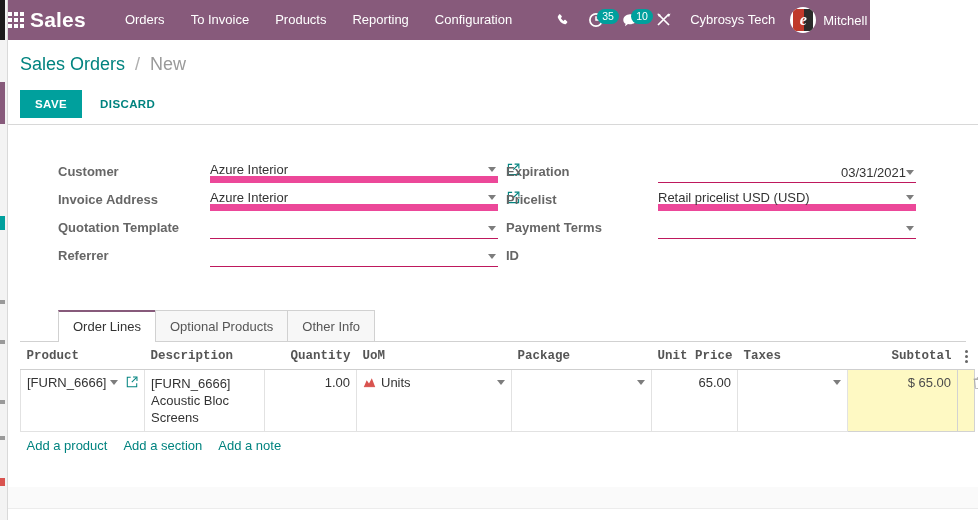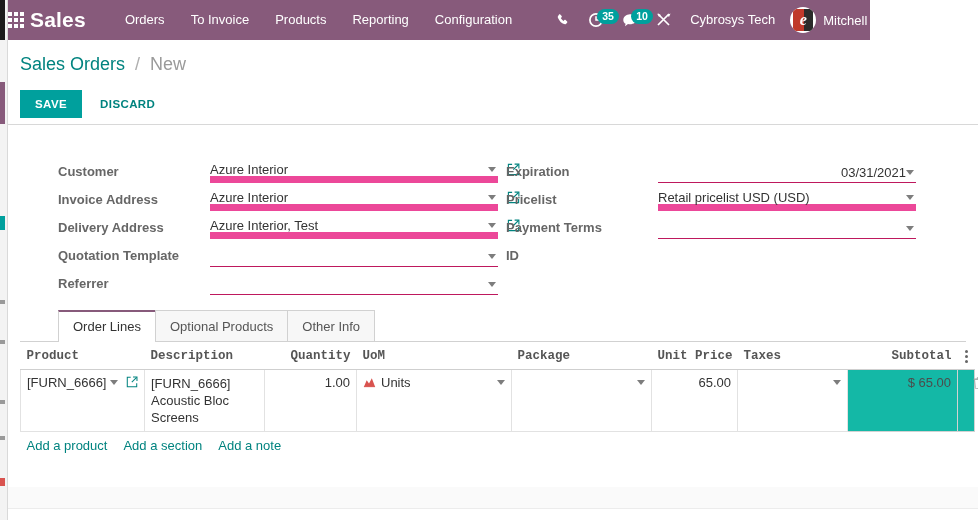--- a/index.html
+++ b/index.html
@@ -33,21 +33,21 @@
   .apps-grid i { display: block; width: 4px; height: 4px; background: #ffffff; }
   .brand { font-size: 21px; font-weight: bold; letter-spacing: .2px; margin-left: 6px; margin-right: 26px; color: #fff; }
   .menu { display: flex; align-items: center; }
   .menu-item { font-size: 13px; color: #ffffff; padding: 0 13px; line-height: 40px; cursor: pointer; }
   .nav-right { display: flex; align-items: center; margin-left: 20px; }
   .nav-ico { position: relative; width: 34px; height: 40px; display: flex; align-items: center; justify-content: center; cursor: pointer; }
   .nav-ico svg { display: block; }
   .badge {
     position: absolute; left: 18px; top: 9px;
     background: #00a09d; color: #ffffff;
-    font-size: 10.5px; font-weight: bold;
+    font-size: 10.5px; font-weight: normal;
     border-radius: 9px; padding: 1px 5px 2px 5px;
     line-height: 12px; min-width: 19px; text-align: center;
   }
   .nav-text { font-size: 13px; color: #ffffff; padding: 0 9px; line-height: 40px; cursor: pointer; }
   .user-box { display: flex; align-items: center; cursor: pointer; padding-left: 6px; }
   .avatar {
     width: 26px; height: 26px; border-radius: 50%;
     background: #ffffff; position: relative; overflow: hidden;
     display: flex; align-items: center; justify-content: center; flex: none;
   }
@@ -128,21 +128,21 @@
     font-family: Liberation Mono, monospace;
   }
   .lines th.r { text-align: right; }
   .lines td {
     font-size: 13px; color: #333333;
     padding: 5px 6px; vertical-align: top;
     border: 1px solid #e2e2e2; border-top: none;
     height: 62px;
   }
   .lines td.r { text-align: right; }
-  .lines td.sub { background: #14b8a6; border-color: #d2d2d2; color: #4c4c4c; }
+  .lines td.sub { background: #fef9c3; border-color: #d2d2d2; color: #4c4c4c; }
   .lines td.nb { border-left: none; border-right: none; }
   .cell-flex { display: flex; align-items: flex-start; }
   .cell-val { flex: 1; }
   .cell-val.ml { line-height: 17px; }
   .mini-caret { width: 0; height: 0; border-left: 4px solid transparent; border-right: 4px solid transparent; border-top: 5px solid #7d7d7d; margin: 5px 0 0 4px; flex: none; }
   .mini-ext { margin: 1px 0 0 8px; flex: none; cursor: pointer; }
   .forecast-ico { flex: none; margin: 1px 5px 0 0; }
   .trash-ico { display: inline-block; margin-left: 9px; vertical-align: -2px; cursor: pointer; }
   .dots { display: flex; flex-direction: column; align-items: center; justify-content: center; gap: 2px; cursor: pointer; }
   .dots i { display: block; width: 3px; height: 3px; border-radius: 50%; background: #666666; }
@@ -293,36 +293,20 @@
               <span class="ext-link">
                 <svg width="13" height="13" viewBox="0 0 14 14">
                     <path d="M5.5 1.5H1.5v11h11V8.5" fill="none" stroke="#00837f" stroke-width="1.2"></path>
                     <path d="M8.2 1.2h4.6v4.6" fill="none" stroke="#00837f" stroke-width="1.2"></path>
                     <path d="M12.4 1.6 L6.8 7.2" stroke="#00837f" stroke-width="1.2"></path>
                   </svg>
               </span>
             </div>
           </div>
 
-          <div class="frow">
-            <div class="flabel">Delivery Address</div>
-            <div class="fctl">
-              <div class="finput filled">
-                <span class="val">Azure Interior, Test</span>
-                <span class="caret"></span>
-              </div>
-              <span class="ext-link">
-                <svg width="13" height="13" viewBox="0 0 14 14">
-                    <path d="M5.5 1.5H1.5v11h11V8.5" fill="none" stroke="#00837f" stroke-width="1.2"></path>
-                    <path d="M8.2 1.2h4.6v4.6" fill="none" stroke="#00837f" stroke-width="1.2"></path>
-                    <path d="M12.4 1.6 L6.8 7.2" stroke="#00837f" stroke-width="1.2"></path>
-                  </svg>
-              </span>
-            </div>
-          </div>
 
           <div class="frow">
             <div class="flabel">Quotation Template</div>
             <div class="fctl">
               <div class="finput empty">
                 <span class="val"></span>
                 <span class="caret"></span>
               </div>
             </div>
           </div>

